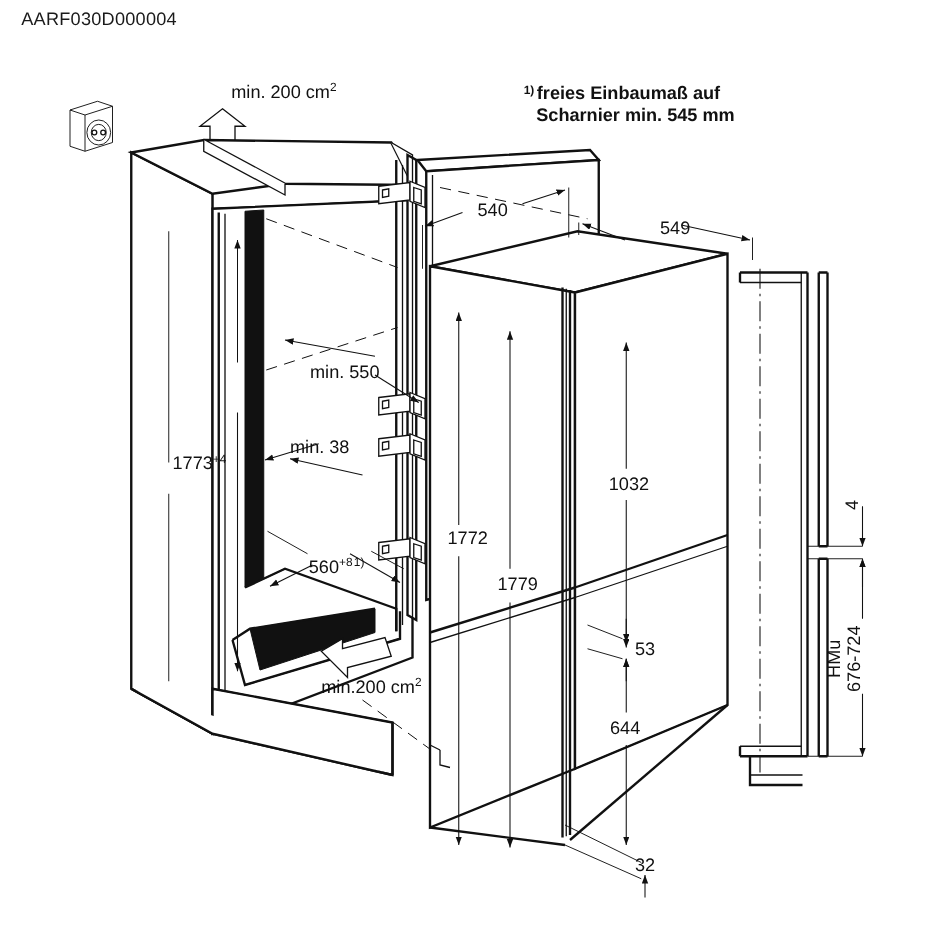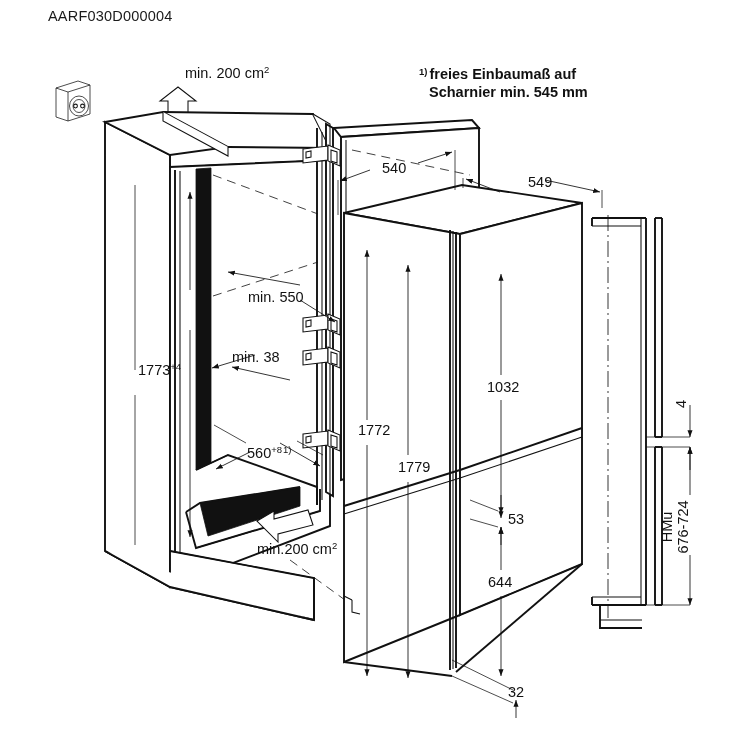--- a/index.html
+++ b/index.html
@@ -16,21 +16,21 @@
     overflow: hidden;
   }
   #sheet {
     position: absolute;
     inset: 0;
     width: 750px;
     height: 750px;
   }
   .doc-code {
     position: absolute;
-    left: 48px;
+    left: 17px;
     top: 8px;
     font-size: 14.5px;
     letter-spacing: 0.2px;
     color: #1a1a1a;
   }
   svg { display: block; }
   .ln      { fill: none; stroke: #111; stroke-width: 1.05; }
   .ln-th   { fill: none; stroke: #111; stroke-width: 1.9; stroke-linejoin: miter; }
   .ln-thin { fill: none; stroke: #111; stroke-width: 0.75; }
   .ln-dash { fill: none; stroke: #111; stroke-width: 0.8; stroke-dasharray: 9 6; }

